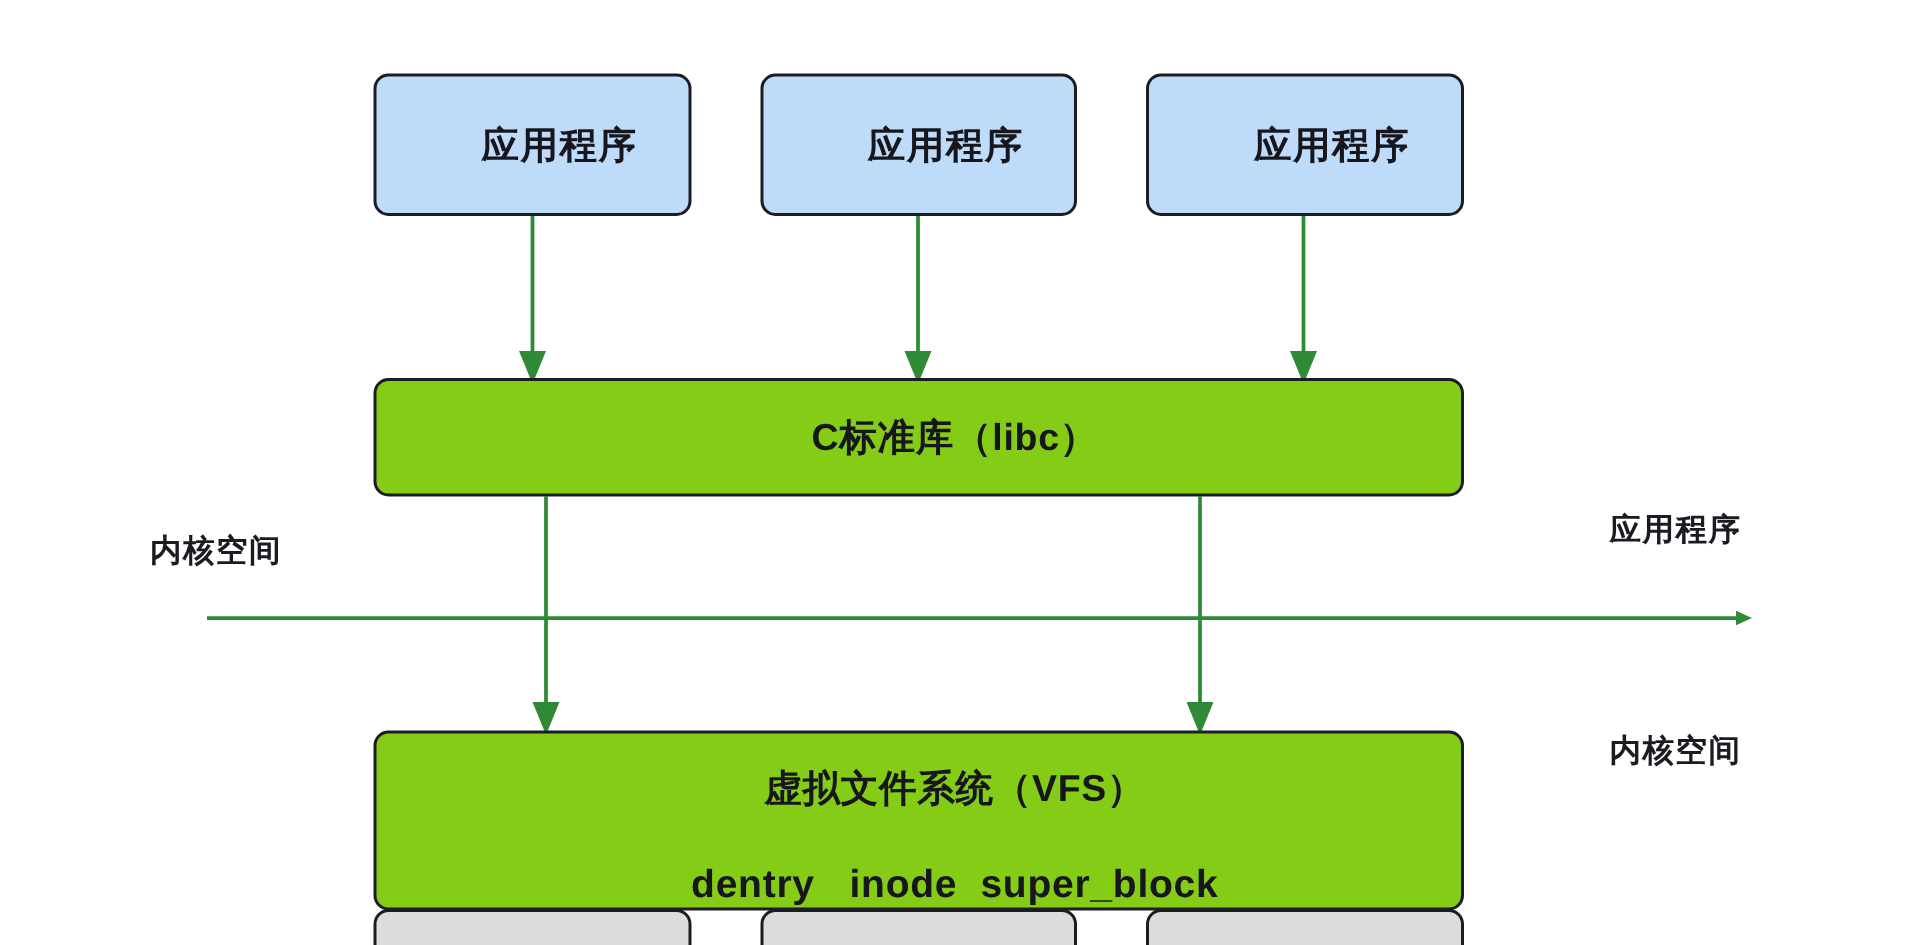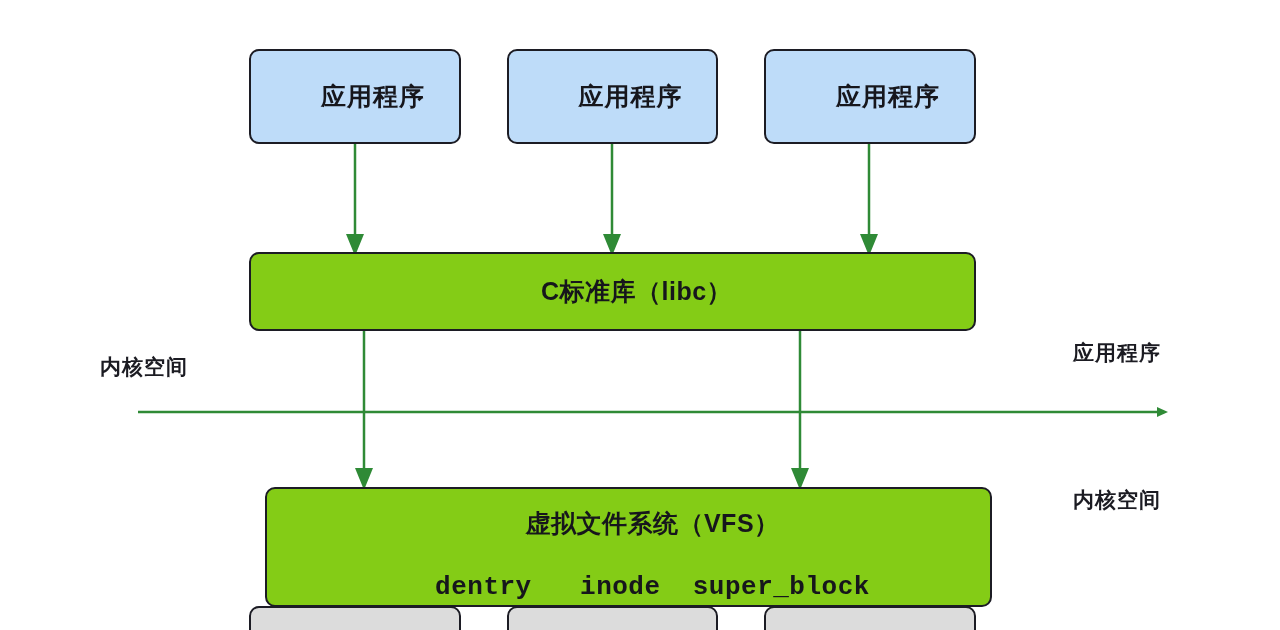--- a/index.html
+++ b/index.html
@@ -52,21 +52,20 @@
     font-size: 25px;
     font-weight: bold;
     letter-spacing: 0.5px;
   }
   .vfs-structs {
     font-size: 26px;
     font-weight: bold;
     letter-spacing: 0.5px;
     margin-top: 32px;
     white-space: pre;
-    font-family: Liberation Mono, monospace;
   }
   .side-label {
     position: absolute;
     font-size: 21px;
     font-weight: bold;
     color: #1b1b22;
     letter-spacing: 1px;
     white-space: nowrap;
   }
   svg.wires {
@@ -113,21 +112,21 @@
   </div>
 
   <div class="node node-app" style="left:764px; top:49px; width:212px; height:95px;">
     <span>应用程序</span>
   </div>
 
   <div class="node node-green" style="left:249px; top:252px; width:727px; height:79px;">
     <span class="libc-label">C标准库（libc）</span>
   </div>
 
-  <div class="node node-green" style="left:265px; top:487px; width:727px; height:120px; justify-content:flex-start; padding-top:18px;">
+  <div class="node node-green" style="left:249px; top:487px; width:727px; height:120px; justify-content:flex-end; padding-top:18px;">
     <span class="vfs-title">虚拟文件系统（VFS）</span>
     <span class="vfs-structs">dentry   inode  super_block</span>
   </div>
 
   <div class="node node-grey" style="left:249px; top:606px; width:212px; height:95px;">
     <span></span>
   </div>
 
   <div class="node node-grey" style="left:507px; top:606px; width:211px; height:95px;">
     <span></span>

